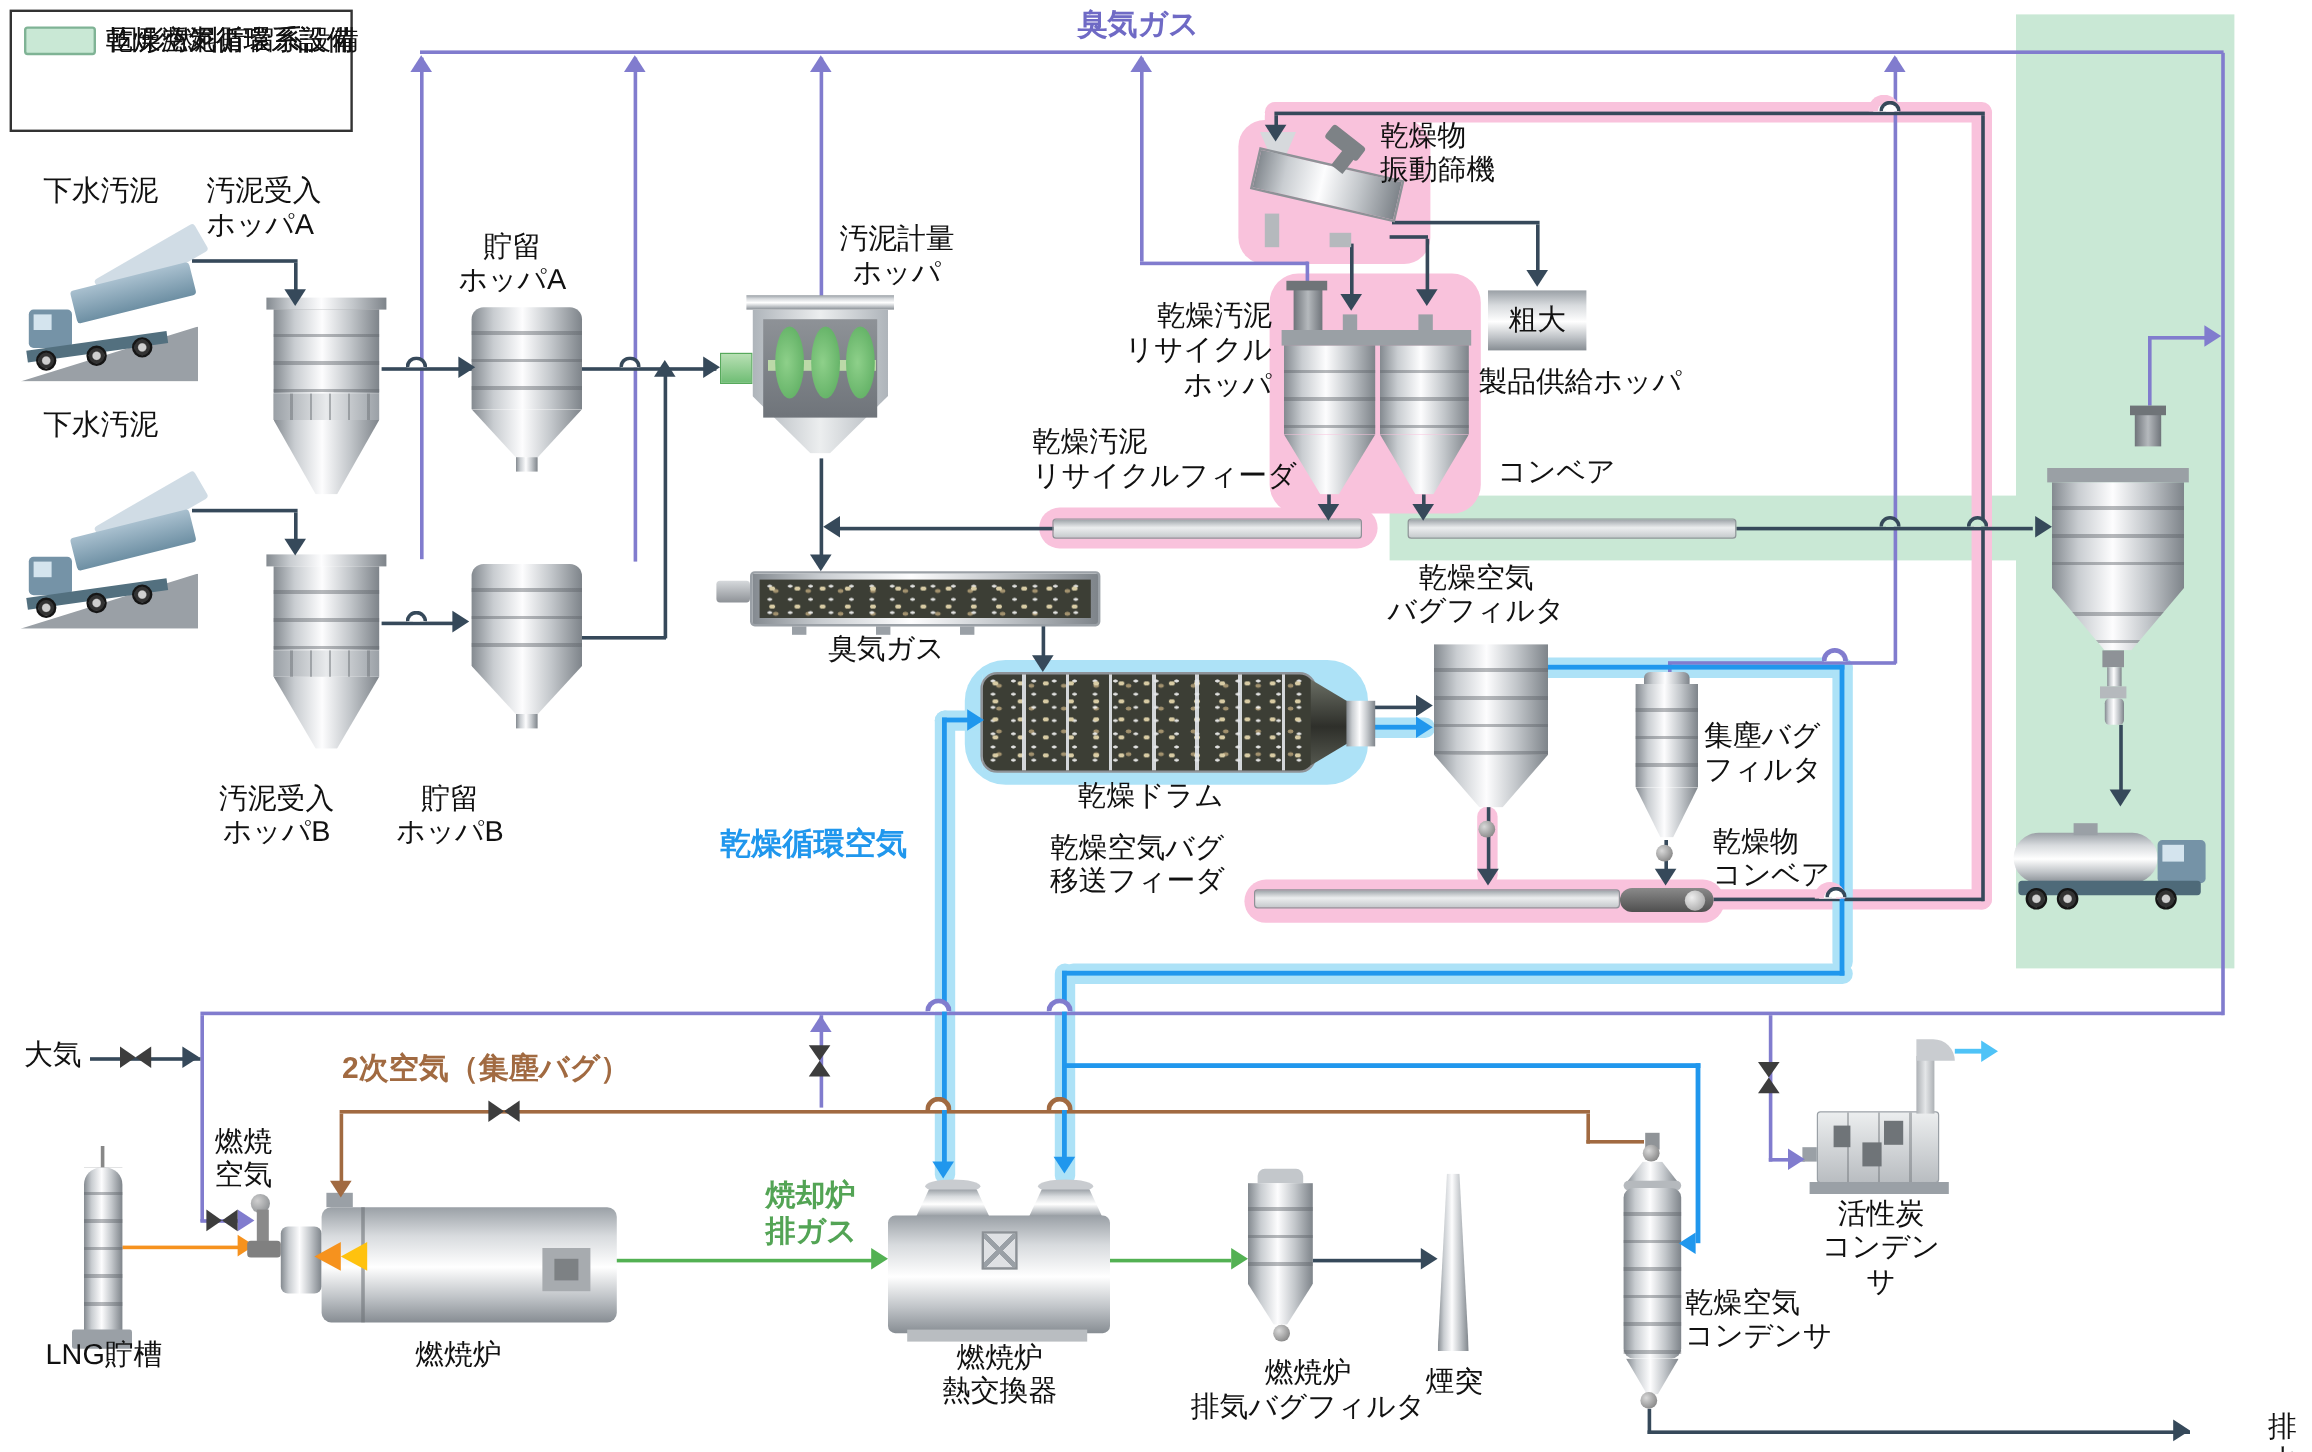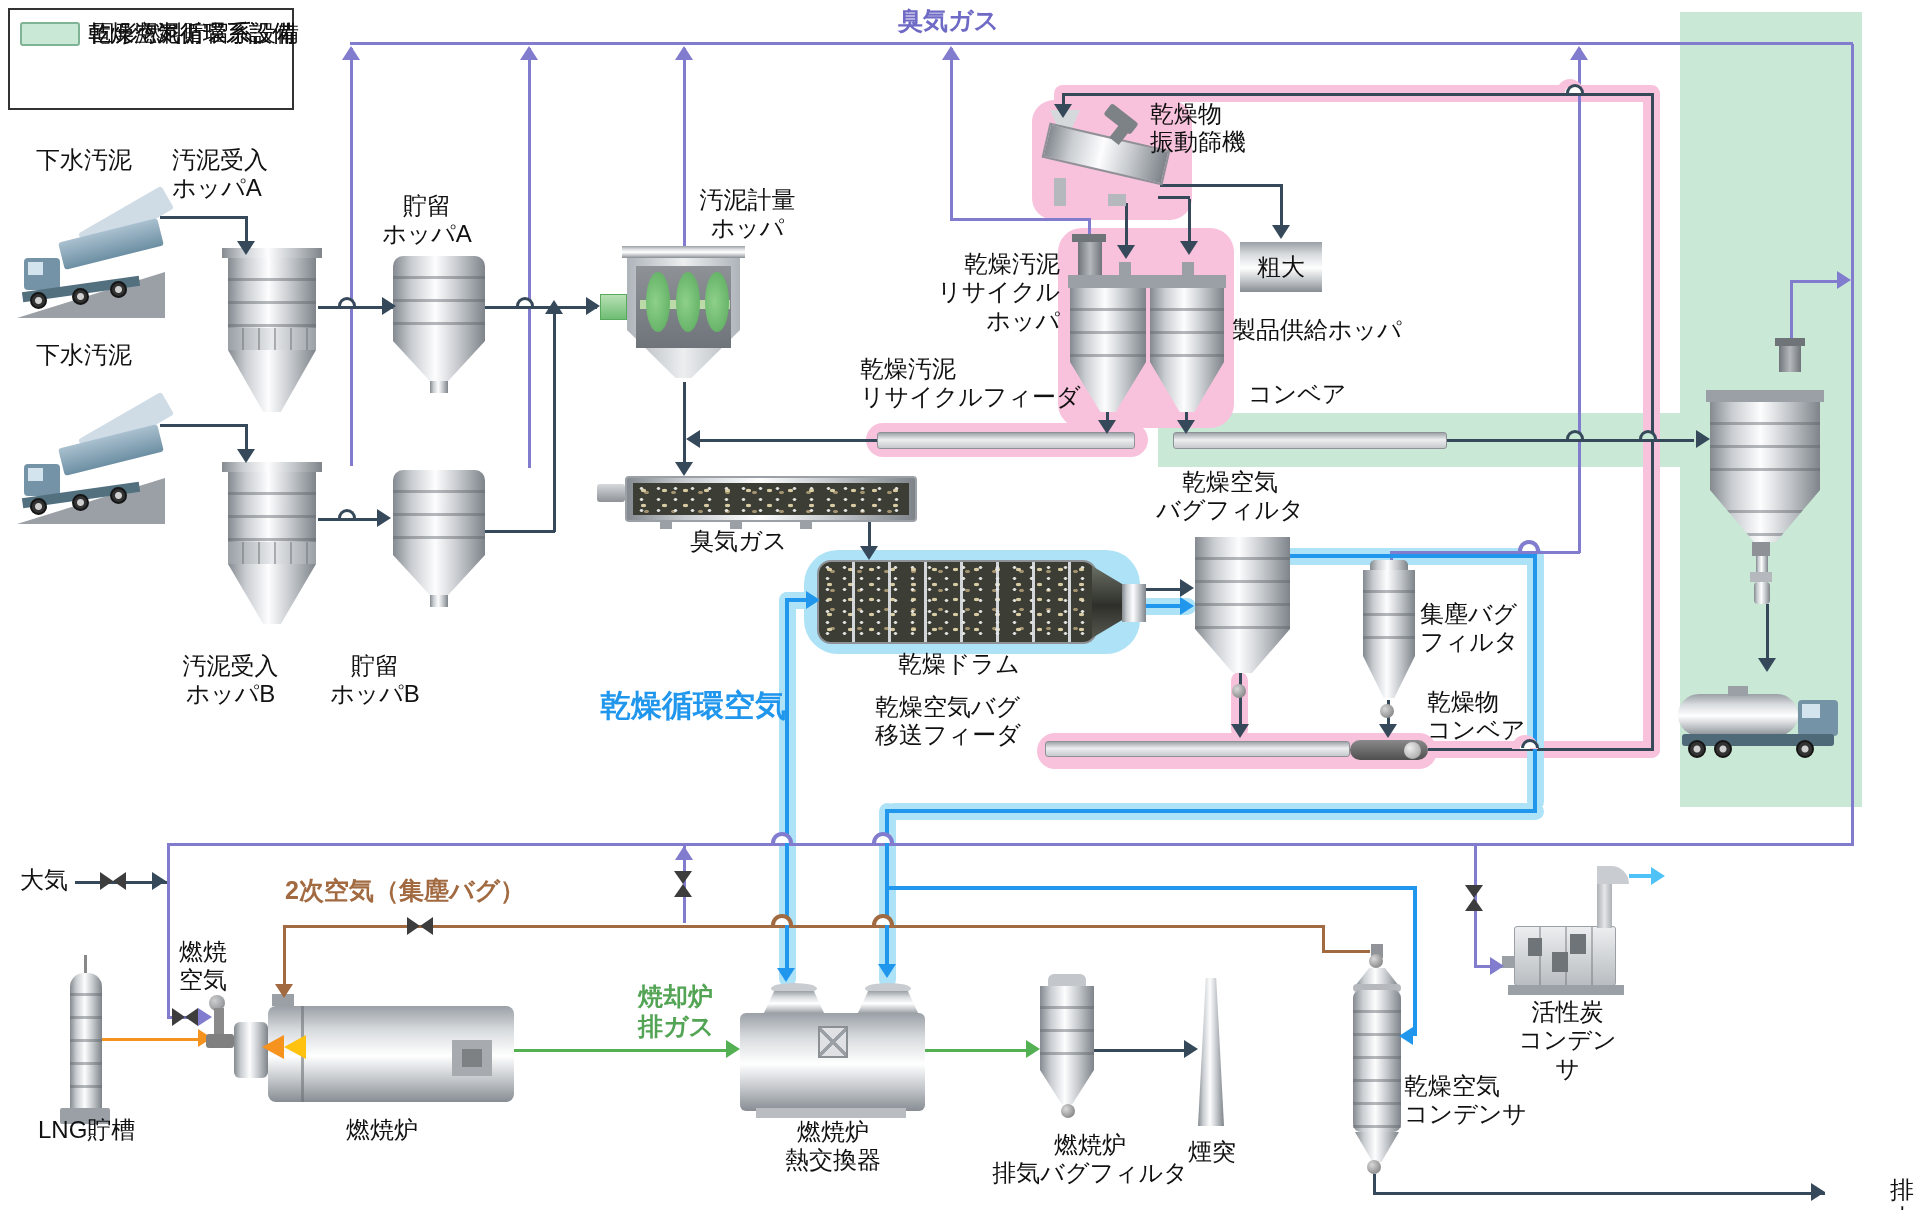--- a/index.html
+++ b/index.html
@@ -403,29 +403,29 @@
   <div class="lbl ctr" style="left:372px;top:192px;width:110px">貯留
 ホッパA</div>
   <div class="lbl ctr" style="left:168px;top:652px;width:125px">汚泥受入
 ホッパB</div>
   <div class="lbl ctr" style="left:325px;top:652px;width:100px">貯留
 ホッパB</div>
   <div class="lbl ctr" style="left:690px;top:186px;width:115px">汚泥計量
 ホッパ</div>
   <div class="lbl" style="left:690px;top:527px">臭気ガス</div>
   <div class="lbl" style="left:898px;top:650px">乾燥ドラム</div>
-  <div class="lbl fb" style="left:600px;top:688px;font-size:31px">乾燥循環空気</div>
+  <div class="lbl fb" style="left:600px;top:688px;font-size:26px">乾燥循環空気</div>
   <div class="lbl" style="left:1150px;top:100px">乾燥物
 振動篩機</div>
   <div class="lbl rt" style="left:935px;top:250px;width:125px">乾燥汚泥
 リサイクル
 ホッパ</div>
   <div class="lbl" style="left:860px;top:355px">乾燥汚泥
 リサイクルフィーダ</div>
-  <div class="lbl" style="left:1232px;top:316px">製品供給ホッパ</div>
+  <div class="lbl" style="left:1232px;top:305px">製品供給ホッパ</div>
   <div class="lbl" style="left:1248px;top:380px">コンベア</div>
   <div class="lbl ctr" style="left:1150px;top:468px;width:160px">乾燥空気
 バグフィルタ</div>
   <div class="lbl" style="left:1420px;top:600px">集塵バグ
 フィルタ</div>
   <div class="lbl" style="left:1427px;top:688px">乾燥物
 コンベア</div>
   <div class="lbl" style="left:875px;top:693px">乾燥空気バグ
 移送フィーダ</div>
   <div class="lbl" style="left:20px;top:866px">大気</div>

